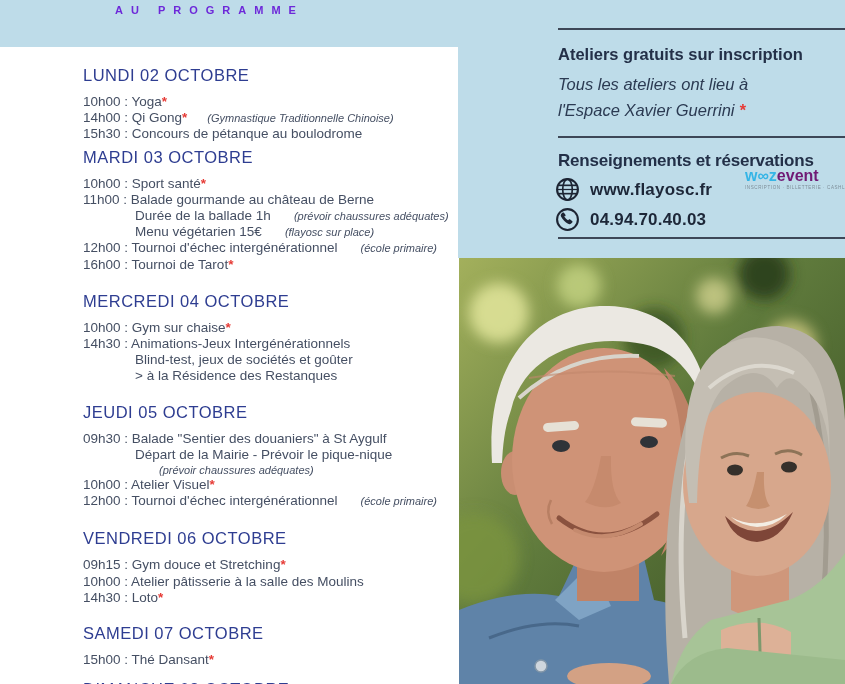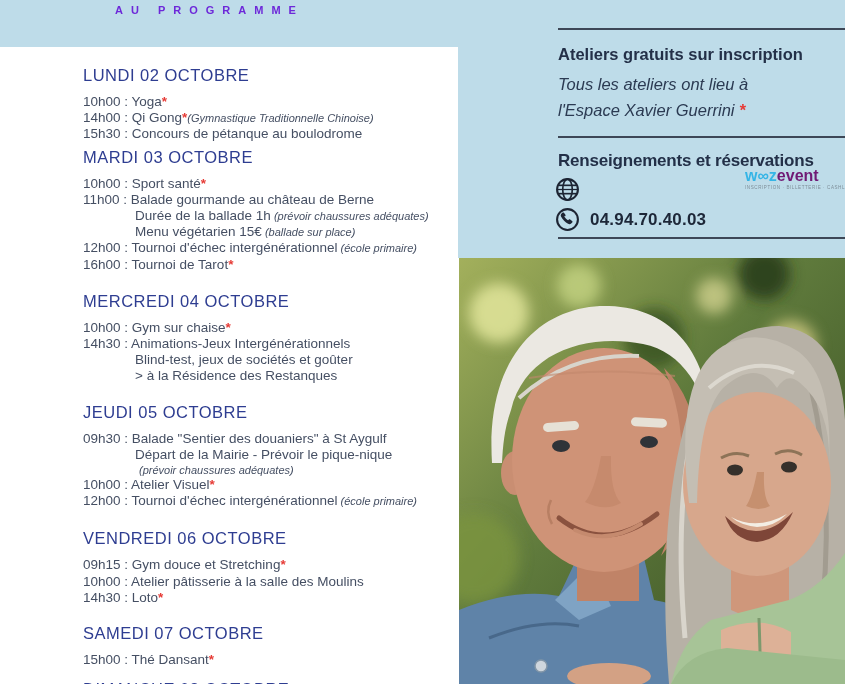--- a/index.html
+++ b/index.html
@@ -29,21 +29,21 @@
   #program-days .day-block:nth-of-type(1){margin-top:19px;}
   #program-days .day-block:nth-of-type(2){margin-top:5px;}
   #program-days .day-block:nth-of-type(3){margin-top:19px;}
   #program-days .day-block:nth-of-type(4){margin-top:18px;}
   #program-days .day-block:nth-of-type(5){margin-top:20px;}
   #program-days .day-block:nth-of-type(6){margin-top:18px;}
   #program-days .day-block:nth-of-type(7){margin-top:12px;}
   .event-row{font-size:13.5px;line-height:16.2px;color:#454f63;white-space:nowrap;}
   .event-row.indent{padding-left:52px;}
   .event-row.small-note-row{line-height:13px;padding-left:56px;}
-  .event-note{font-style:italic;font-size:11px;}
+  .event-note{font-style:italic;font-size:11px;margin-left:20px;}
   .event-star{color:#e63b36;font-weight:bold;}
 
   
   .sidebar{position:absolute;left:458px;top:0;width:387px;height:306px;color:#233048;}
   .sep-line{position:absolute;left:100px;right:0;height:2px;background:#3d4757;}
   .line-a{top:28px;} .line-b{top:136px;} .line-c{top:237px;}
   .sb-text{position:absolute;left:100px;white-space:nowrap;}
   .info-title{top:45px;font-size:16.5px;font-weight:bold;}
   .info-line{font-style:italic;font-size:16.5px;color:#2b3a52;}
   .info-line1{top:75px;} .info-line2{top:101px;}
@@ -77,21 +77,21 @@
         <h3>LUNDI 02 OCTOBRE</h3>
         <div class="event-row"><span>10h00</span><span> : </span><span>Yoga</span><span class="event-star">*</span></div>
         <div class="event-row"><span>14h00</span><span> : </span><span>Qi Gong</span><span class="event-star">*</span><span class="event-note">(Gymnastique Traditionnelle Chinoise)</span></div>
         <div class="event-row"><span>15h30</span><span> : </span><span>Concours de pétanque au boulodrome</span></div>
       </section>
       <section class="day-block">
         <h3>MARDI 03 OCTOBRE</h3>
         <div class="event-row"><span>10h00</span><span> : </span><span>Sport santé</span><span class="event-star">*</span></div>
         <div class="event-row"><span>11h00</span><span> : </span><span>Balade gourmande au château de Berne</span></div>
         <div class="event-row indent"><span>Durée de la ballade 1h</span><span class="event-note"> (prévoir chaussures adéquates)</span></div>
-        <div class="event-row indent"><span>Menu végétarien 15€</span><span class="event-note"> (ballade sur place)</span></div>
+        <div class="event-row indent"><span>Menu végétarien 15€</span><span class="event-note"> (flayosc sur place)</span></div>
         <div class="event-row"><span>12h00</span><span> : </span><span>Tournoi d'échec intergénérationnel</span><span class="event-note"> (école primaire)</span></div>
         <div class="event-row"><span>16h00</span><span> : </span><span>Tournoi de Tarot</span><span class="event-star">*</span></div>
       </section>
       <section class="day-block">
         <h3>MERCREDI 04 OCTOBRE</h3>
         <div class="event-row"><span>10h00</span><span> : </span><span>Gym sur chaise</span><span class="event-star">*</span></div>
         <div class="event-row"><span>14h30</span><span> : </span><span>Animations-Jeux Intergénérationnels</span></div>
         <div class="event-row indent"><span>Blind-test, jeux de sociétés et goûter</span></div>
         <div class="event-row indent"><span>&gt; à la Résidence des Restanques</span></div>
       </section>
@@ -137,20 +137,21 @@
   <div class="contact-row row-web">
     <span class="contact-icon">
       <svg width="25" height="25" viewBox="0 0 24 24">
         <circle cx="12" cy="12" r="10" fill="none" stroke="#1d2433" stroke-width="2"></circle>
         <ellipse cx="12" cy="12" rx="4.6" ry="10" fill="none" stroke="#1d2433" stroke-width="1.6"></ellipse>
         <line x1="3" y1="8" x2="21" y2="8" stroke="#1d2433" stroke-width="1.6"></line>
         <line x1="3" y1="16" x2="21" y2="16" stroke="#1d2433" stroke-width="1.6"></line>
         <line x1="2" y1="12" x2="22" y2="12" stroke="#1d2433" stroke-width="1.2"></line>
       </svg>
     </span>
+    <span class="txt">www.flayosc.fr</span>
   </div>
 
   <div class="weez-logo">
     <div class="weez-main">
       <span class="weez-blue">w</span><span class="weez-blue">∞</span><span class="weez-blue">z</span><span class="weez-gray">event</span>
     </div>
     <div class="weez-tagline">INSCRIPTION · BILLETTERIE · CASHLESS</div>
   </div>
 
   <div class="contact-row row-phone">

